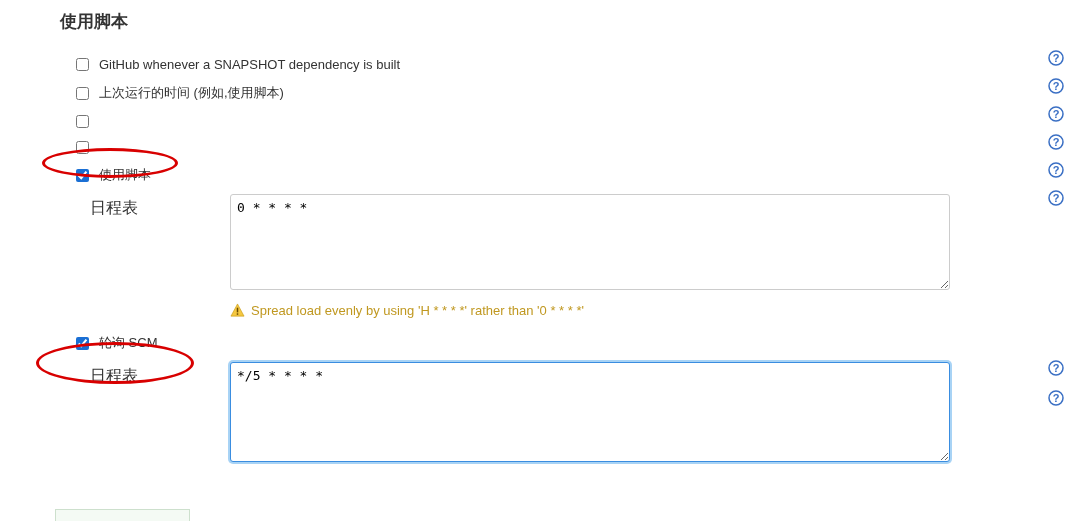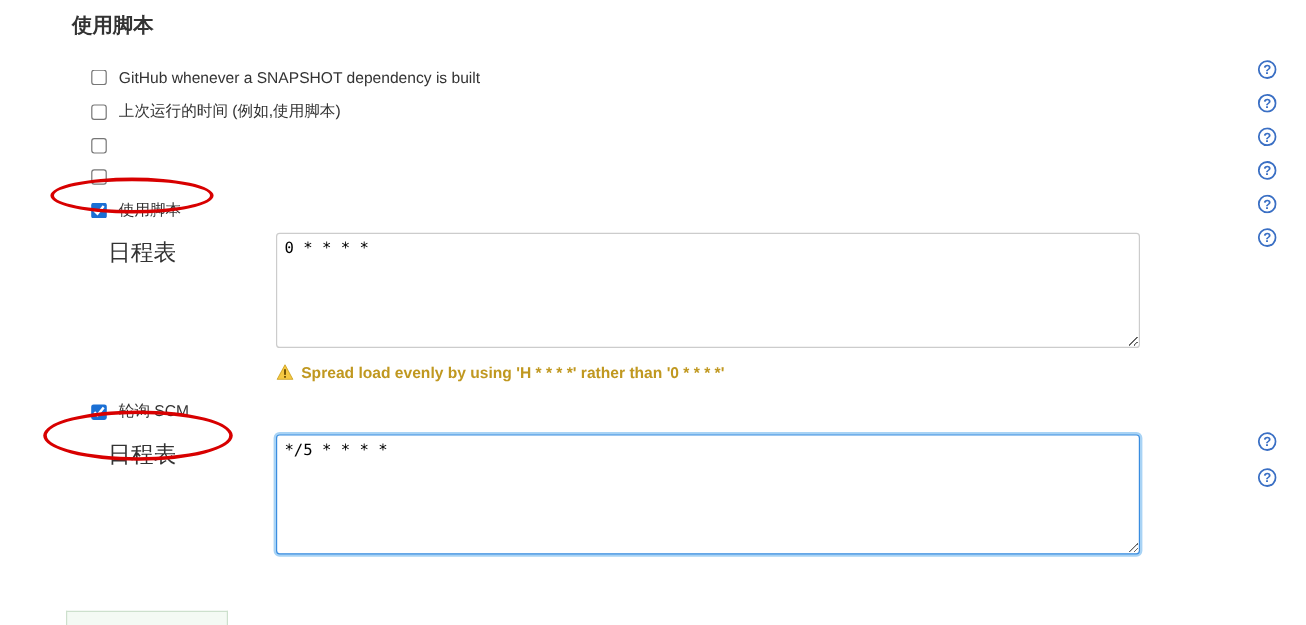--- a/index.html
+++ b/index.html
@@ -48,21 +48,21 @@
   width: 16px;
   height: 16px;
   display: inline-block;
 }
 .sub-area {
   display: flex;
   padding: 4px 0 0 90px;
 }
 .sub-label {
   width: 140px;
-  font-size: 19px;
+  font-size: 16px;
   color: #333;
   padding-top: 4px;
   flex-shrink: 0;
 }
 .sub-content {
   flex: 1;
   padding-right: 64px;
 }
 textarea {
   width: 720px;
@@ -85,21 +85,21 @@
   align-items: center;
 }
 .warn-icon {
   width: 15px;
   height: 15px;
   margin-right: 6px;
   flex-shrink: 0;
 }
 .warn-text {
   color: #c09820;
-  font-weight: bold;
+  font-weight: normal;
   font-size: 13px;
 }
 .info-text {
   margin-top: 4px;
   font-size: 13px;
   color: #333;
   line-height: 1.5;
   max-width: 720px;
 }
 .ellipse {

